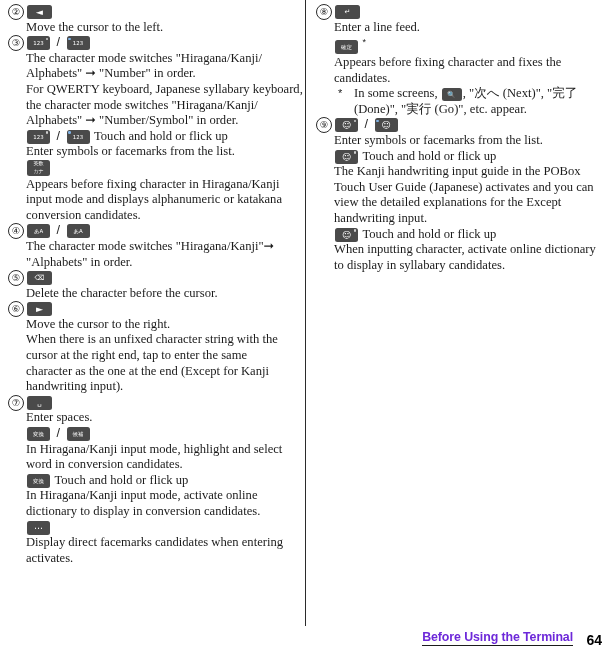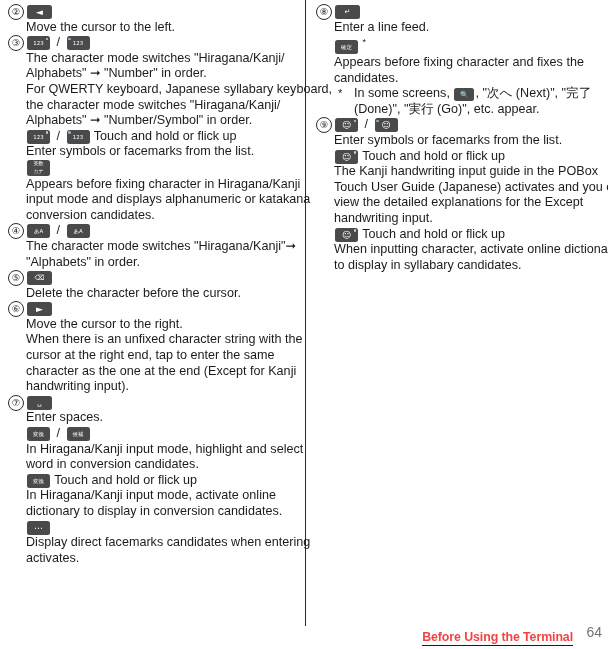--- a/index.html
+++ b/index.html
@@ -54,21 +54,21 @@
     font-size: 9.4px;
     line-height: 13px;
     text-align: center;
     color: #1b1b1b;
     font-family: "Liberation Sans", sans-serif;
   }
   .line {
     display: block;
     white-space: nowrap;
   }
-  .txt { vertical-align: baseline; }
+  .txt { vertical-align: baseline; font-family: Liberation Serif, serif; }
 
   
   .key {
     display: inline-block;
     vertical-align: -4px;
     background: #4a4a4a;
     border-radius: 2.5px;
     color: #ffffff;
     text-align: center;
     position: relative;
@@ -143,32 +143,32 @@
     top: 624px;
     width: 608px;
     height: 25px;
   }
   .footer-title {
     position: absolute;
     right: 35px;
     top: 6px;
     font-size: 12.4px;
     font-weight: bold;
-    color: #ef4444;
+    color: #6d28d9;
     border-bottom: 1.6px solid #1b1b1b;
     padding-bottom: 1px;
     letter-spacing: -0.1px;
   }
   .footer-page {
     position: absolute;
     right: 6px;
-    top: 0;
+    top: 8px;
     font-size: 14px;
-    font-weight: normal;
-    color: #737373;
+    font-weight: bold;
+    color: #000000;
   }
 </style>
 </head>
 <body>
 
 <div class="page">
 
   <div class="divider"></div>
 
   <div class="col col-left">

